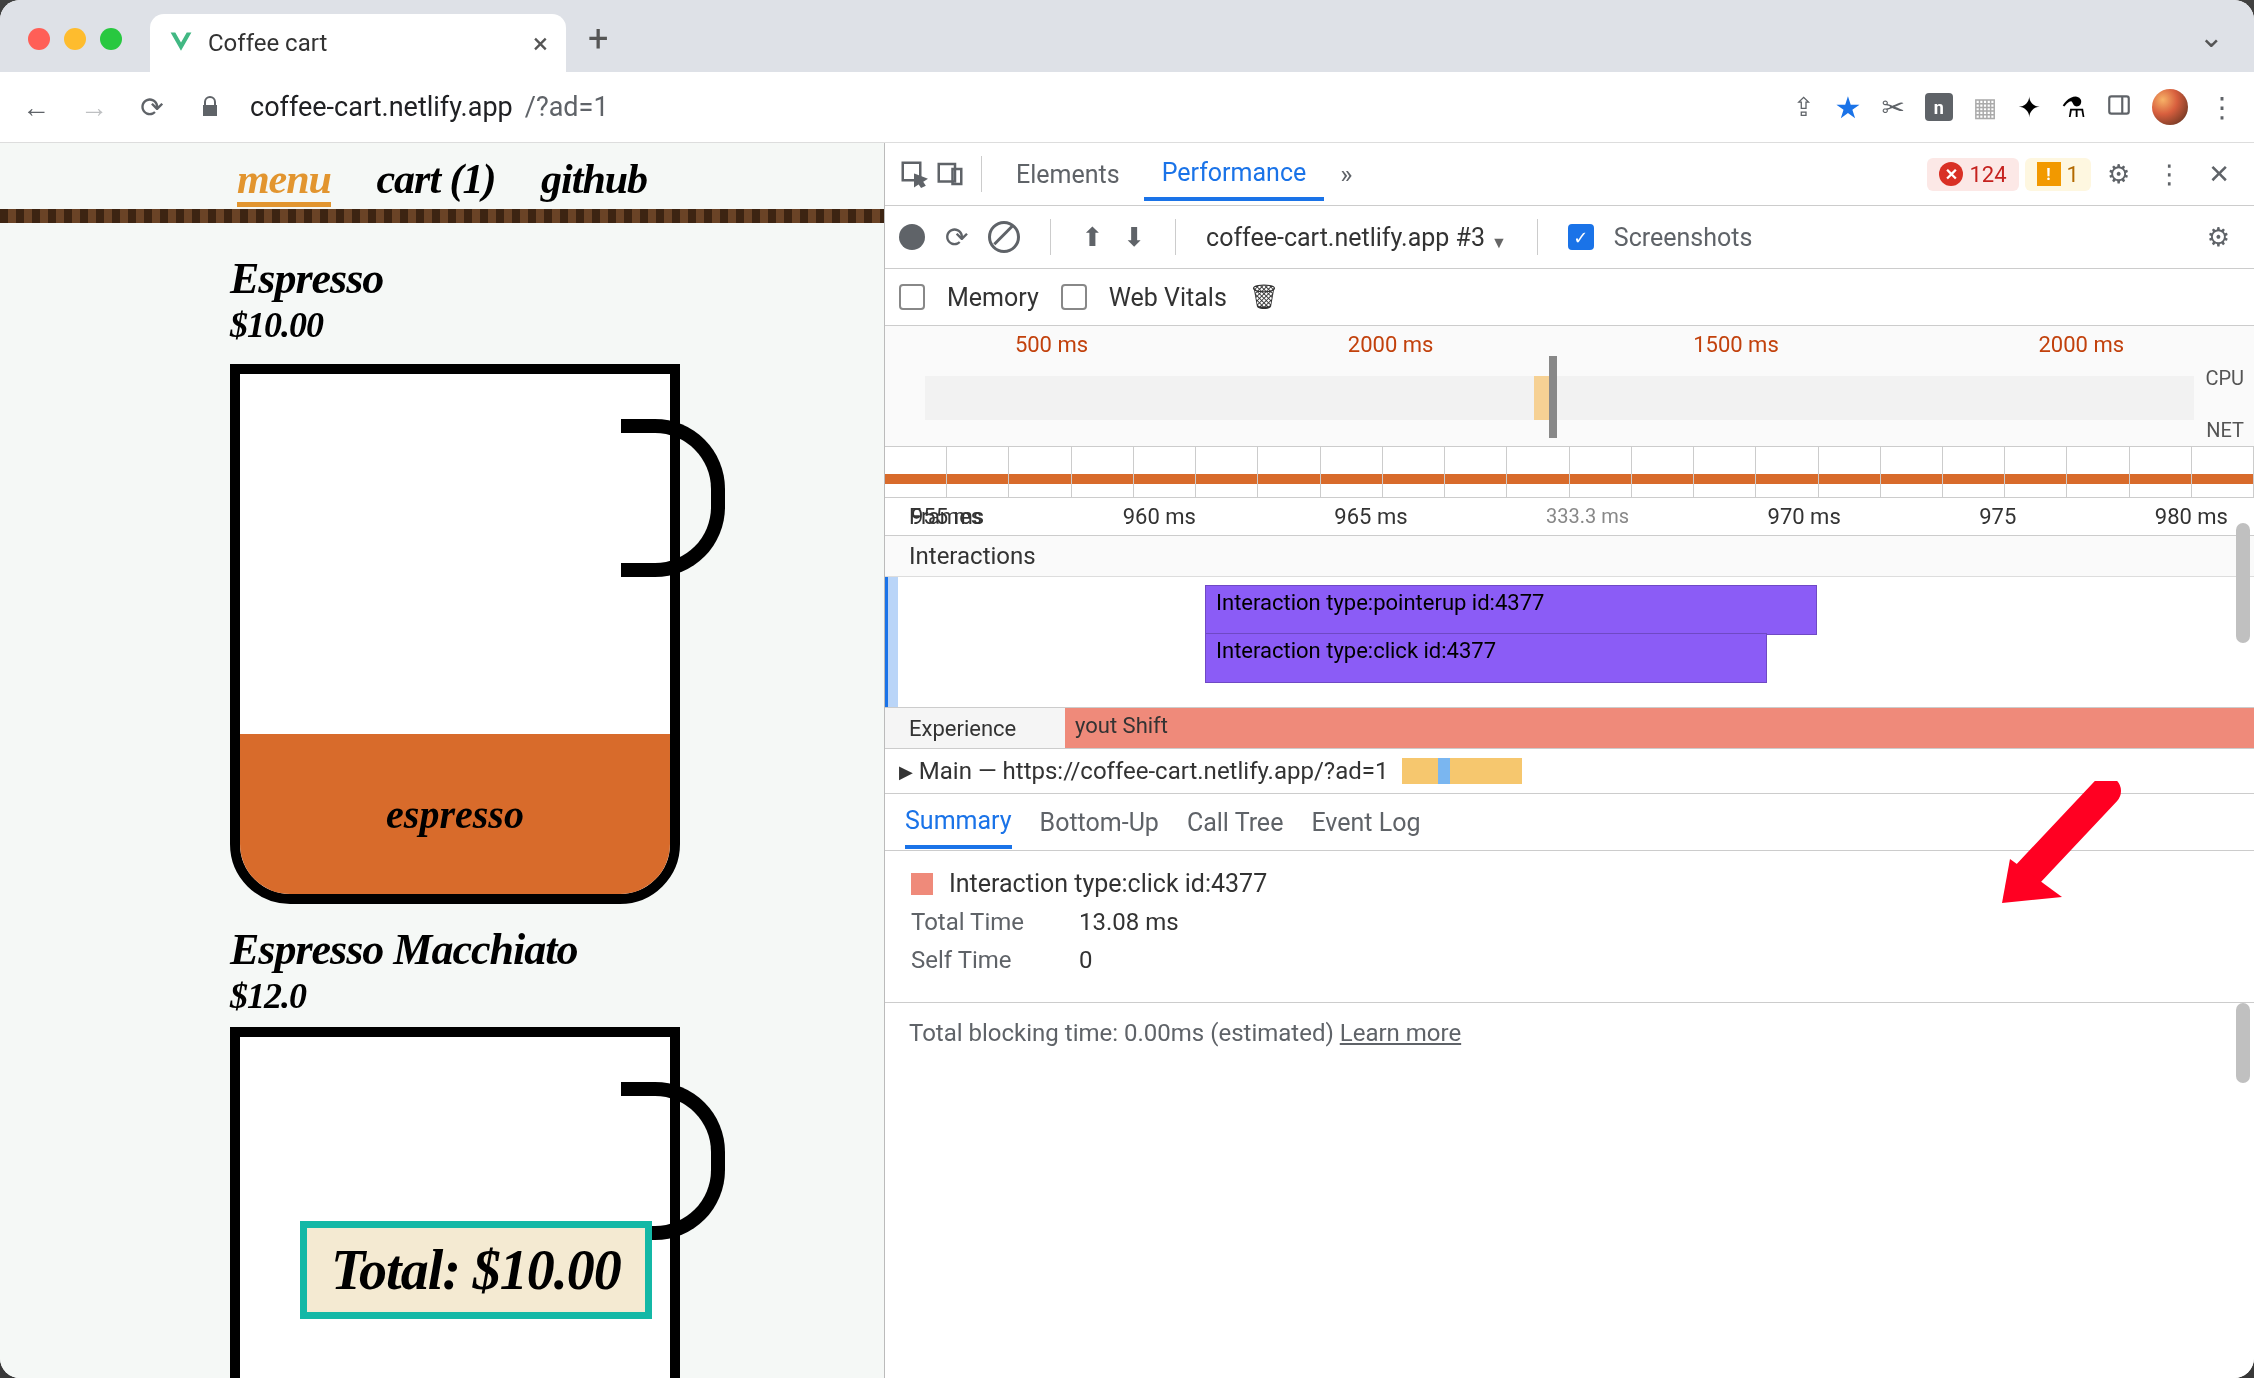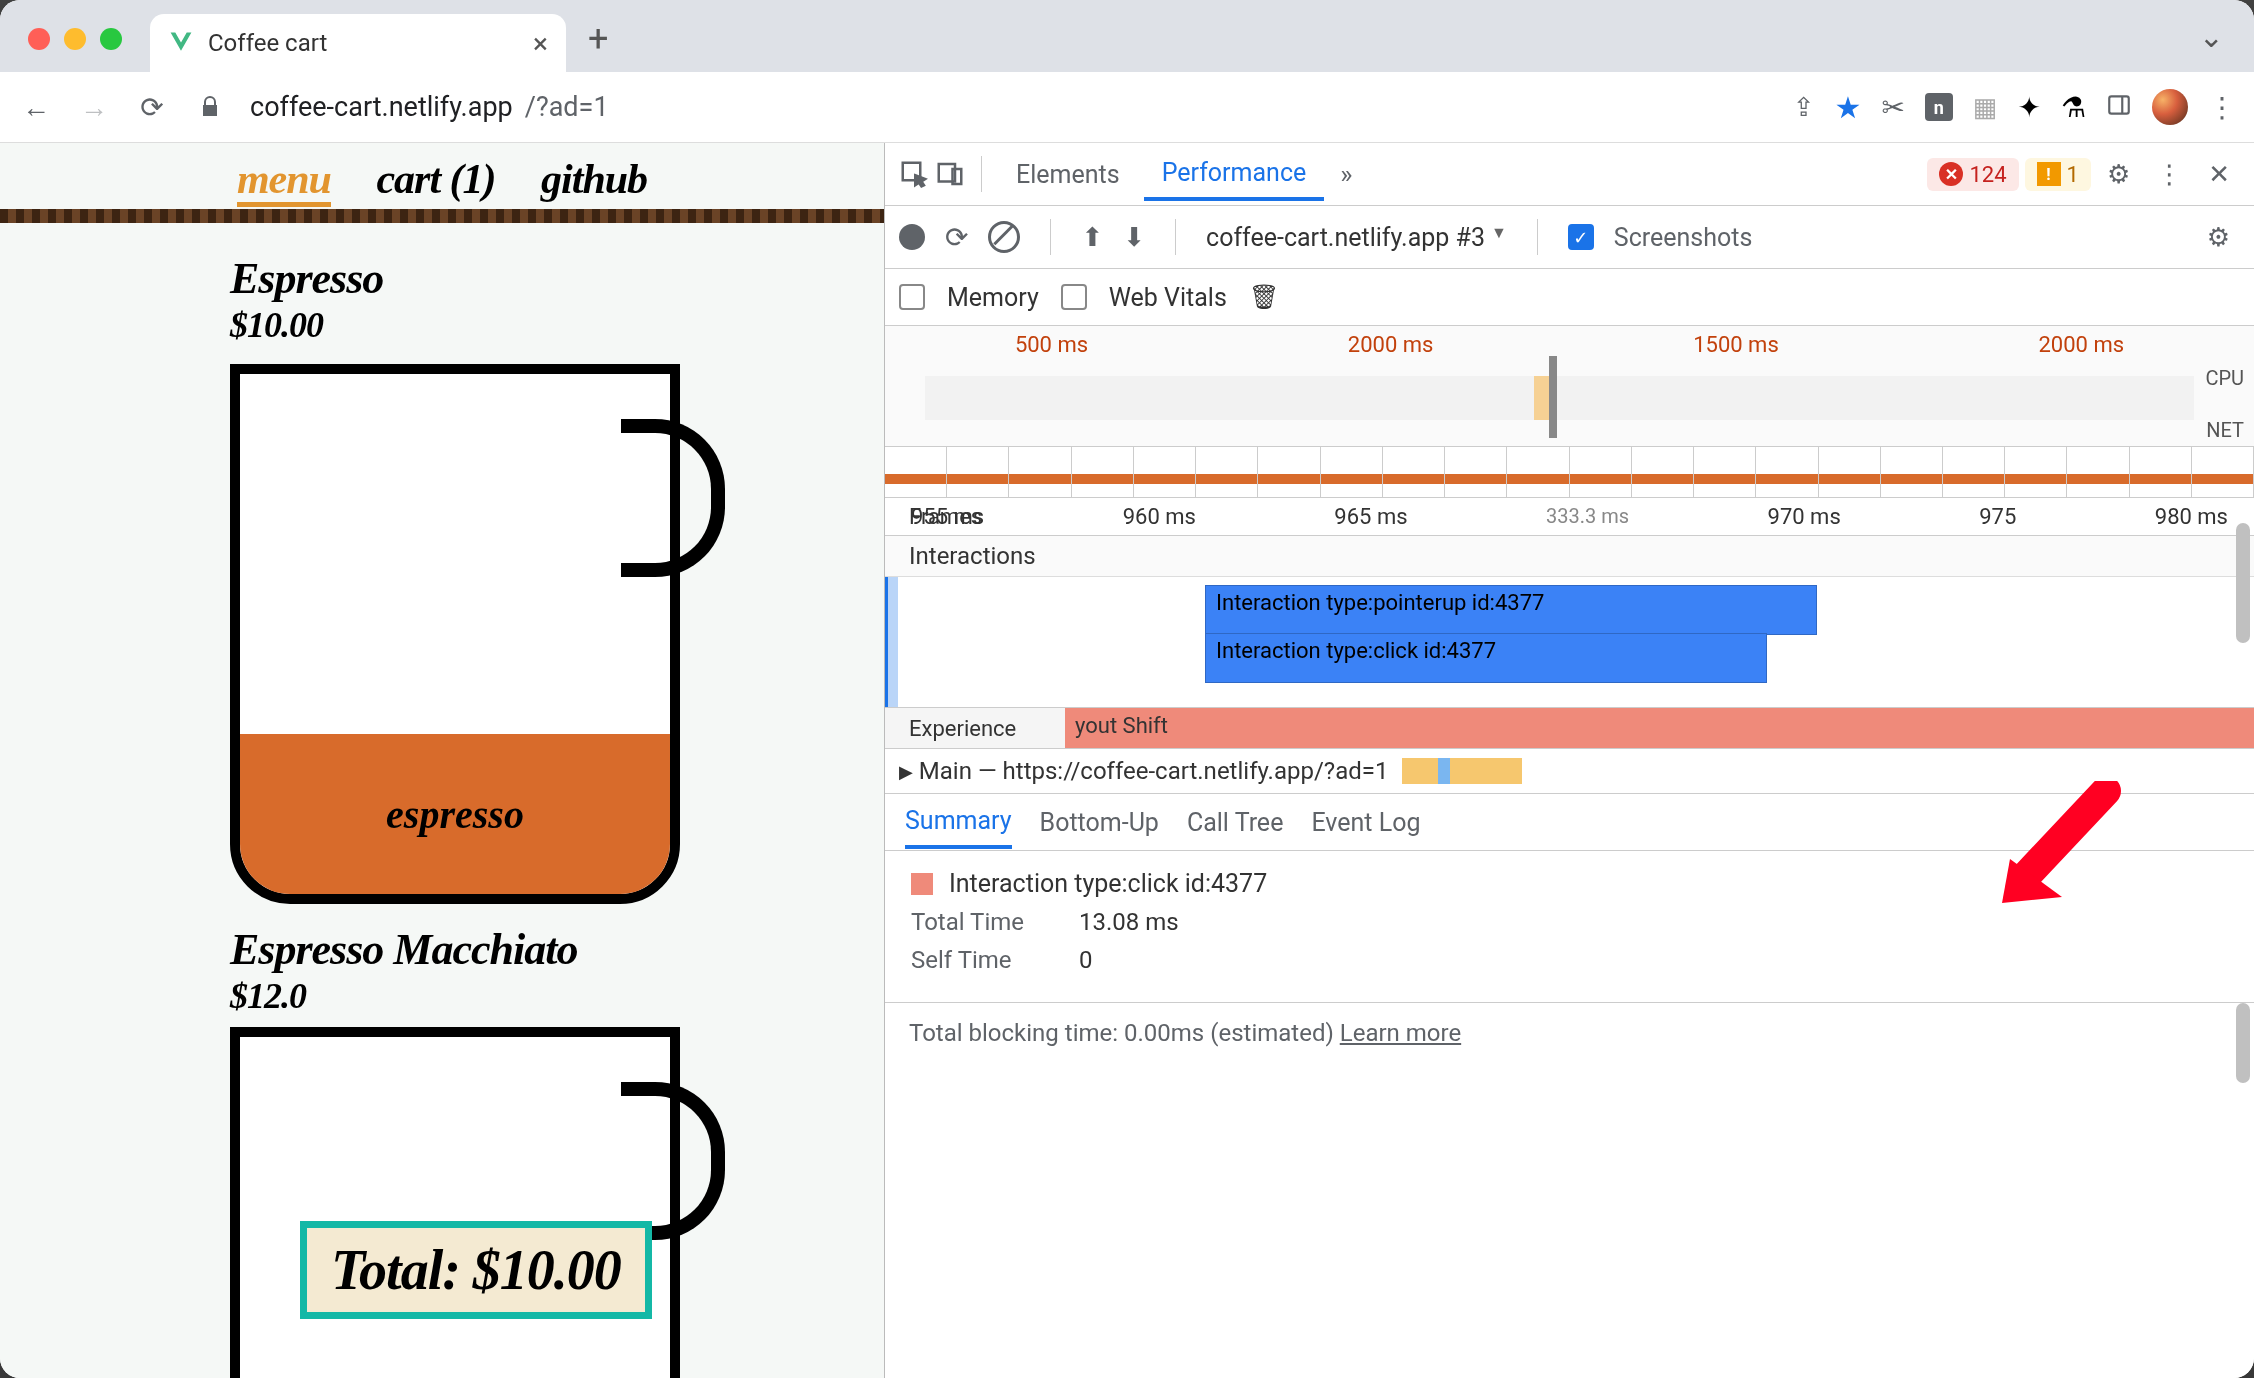--- a/index.html
+++ b/index.html
@@ -54,21 +54,21 @@
   .badge.warn{background:#fef7e0;color:#b36a00;}
   .badge.warn .sq{background:#f29900;color:#fff;width:24px;height:24px;display:grid;place-items:center;font-weight:bold;font-size:16px;}
   .gear{font-size:26px;color:#5f6368;padding:0 10px;}
   
   .dt-tool{display:flex;align-items:center;gap:20px;height:62px;padding:0 14px;border-bottom:1px solid #ccc;color:#5f6368;font-size:25px;}
   .rec{width:26px;height:26px;border-radius:50%;background:#5f6368;}
   .dt-tool .reload{font-size:28px;}
   .block{width:26px;height:26px;border:3px solid #5f6368;border-radius:50%;position:relative;}
   .block::after{content:"";position:absolute;width:3px;height:26px;background:#5f6368;left:11px;top:-2px;transform:rotate(45deg);}
   .up,.dn{font-size:26px;}
-  .sel{display:flex;align-items:flex-start;gap:6px;font-size:25px;color:#333;}
+  .sel{display:flex;align-items:flex-end;gap:6px;font-size:25px;color:#333;}
   .caret{font-size:16px;color:#666;}
   .chk{width:22px;height:22px;border:2px solid #888;border-radius:4px;display:inline-grid;place-items:center;}
   .chk.on{background:#1a73e8;border-color:#1a73e8;color:#fff;font-size:18px;}
   
   .dt-tool2{display:flex;align-items:center;gap:22px;height:56px;padding:0 14px;border-bottom:1px solid #ccc;color:#333;font-size:25px;}
   .trash{font-size:24px;}
   
   .overview{height:120px;border-bottom:1px solid #ccc;position:relative;background:#fafafa;}
   .ov-ticks{display:flex;justify-content:space-around;font-size:22px;color:#c2410c;padding-top:6px;}
   .ov-cpu{position:absolute;right:10px;top:40px;font-size:20px;color:#555;text-align:right;}
@@ -82,21 +82,21 @@
 
   .film{height:50px;display:flex;border-bottom:1px solid #ccc;}
   .thumb{flex:1;border-right:1px solid #ccc;background:linear-gradient(180deg,#fff 55%,#d86b2b 55% 75%,#fff 75%);}
   .arrow-wrap{position:absolute;top:638px;right:118px;z-index:5;}
   
   .ruler{display:flex;justify-content:space-between;padding:6px 26px;font-size:22px;border-bottom:1px solid #ccc;position:relative;}
   .ruler .mid{color:#888;font-size:20px;}
   
   .track-lbl{font-size:24px;padding:6px 24px;background:#fafafa;border-bottom:1px solid #ddd;}
   .flame{height:130px;border-bottom:1px solid #ccc;position:relative;background:#fff;}
-  .ibar{position:absolute;height:40px;background:#3b82f6;color:#000;font-size:22px;padding:4px 10px;white-space:nowrap;overflow:hidden;border:1px solid rgba(0,0,0,.2);}
+  .ibar{position:absolute;height:40px;background:#8b5cf6;color:#000;font-size:22px;padding:4px 10px;white-space:nowrap;overflow:hidden;border:1px solid rgba(0,0,0,.2);}
   .vsel{position:absolute;top:0;bottom:0;width:10px;background:rgba(26,115,232,.3);border-left:3px solid #1a73e8;}
   
   .exp{height:40px;display:flex;align-items:center;background:#f5f5f5;border-bottom:1px solid #ccc;font-size:22px;padding:0 24px;position:relative;}
   .exp .shift{position:absolute;left:180px;right:0;top:0;bottom:0;background:#ef8a7a;padding:5px 10px;}
   .mainrow{height:44px;display:flex;align-items:center;font-size:24px;padding:0 14px;border-bottom:1px solid #ccc;gap:6px;}
   .mainrow .tri{font-size:18px;}
   .mainrow .mini{display:inline-block;width:120px;height:26px;background:linear-gradient(90deg,#f6c76e 0 30%,#7ab6f0 30% 40%,#f6c76e 40% 100%);margin-left:8px;}
   
   .dtab2{display:flex;gap:28px;padding:0 20px;height:56px;align-items:center;border-bottom:1px solid #ccc;font-size:25px;color:#5f6368;}
   .dtab2 .on{color:#1a73e8;border-bottom:4px solid #1a73e8;padding:10px 0;}

